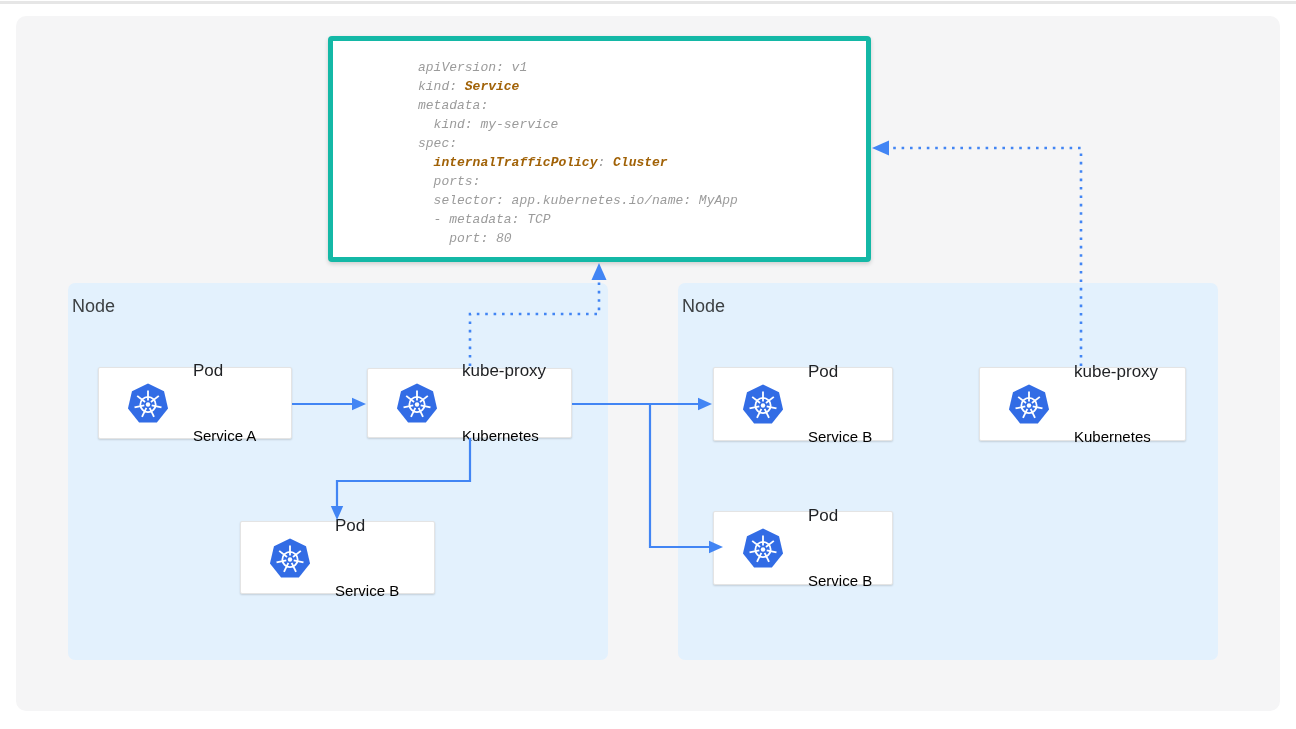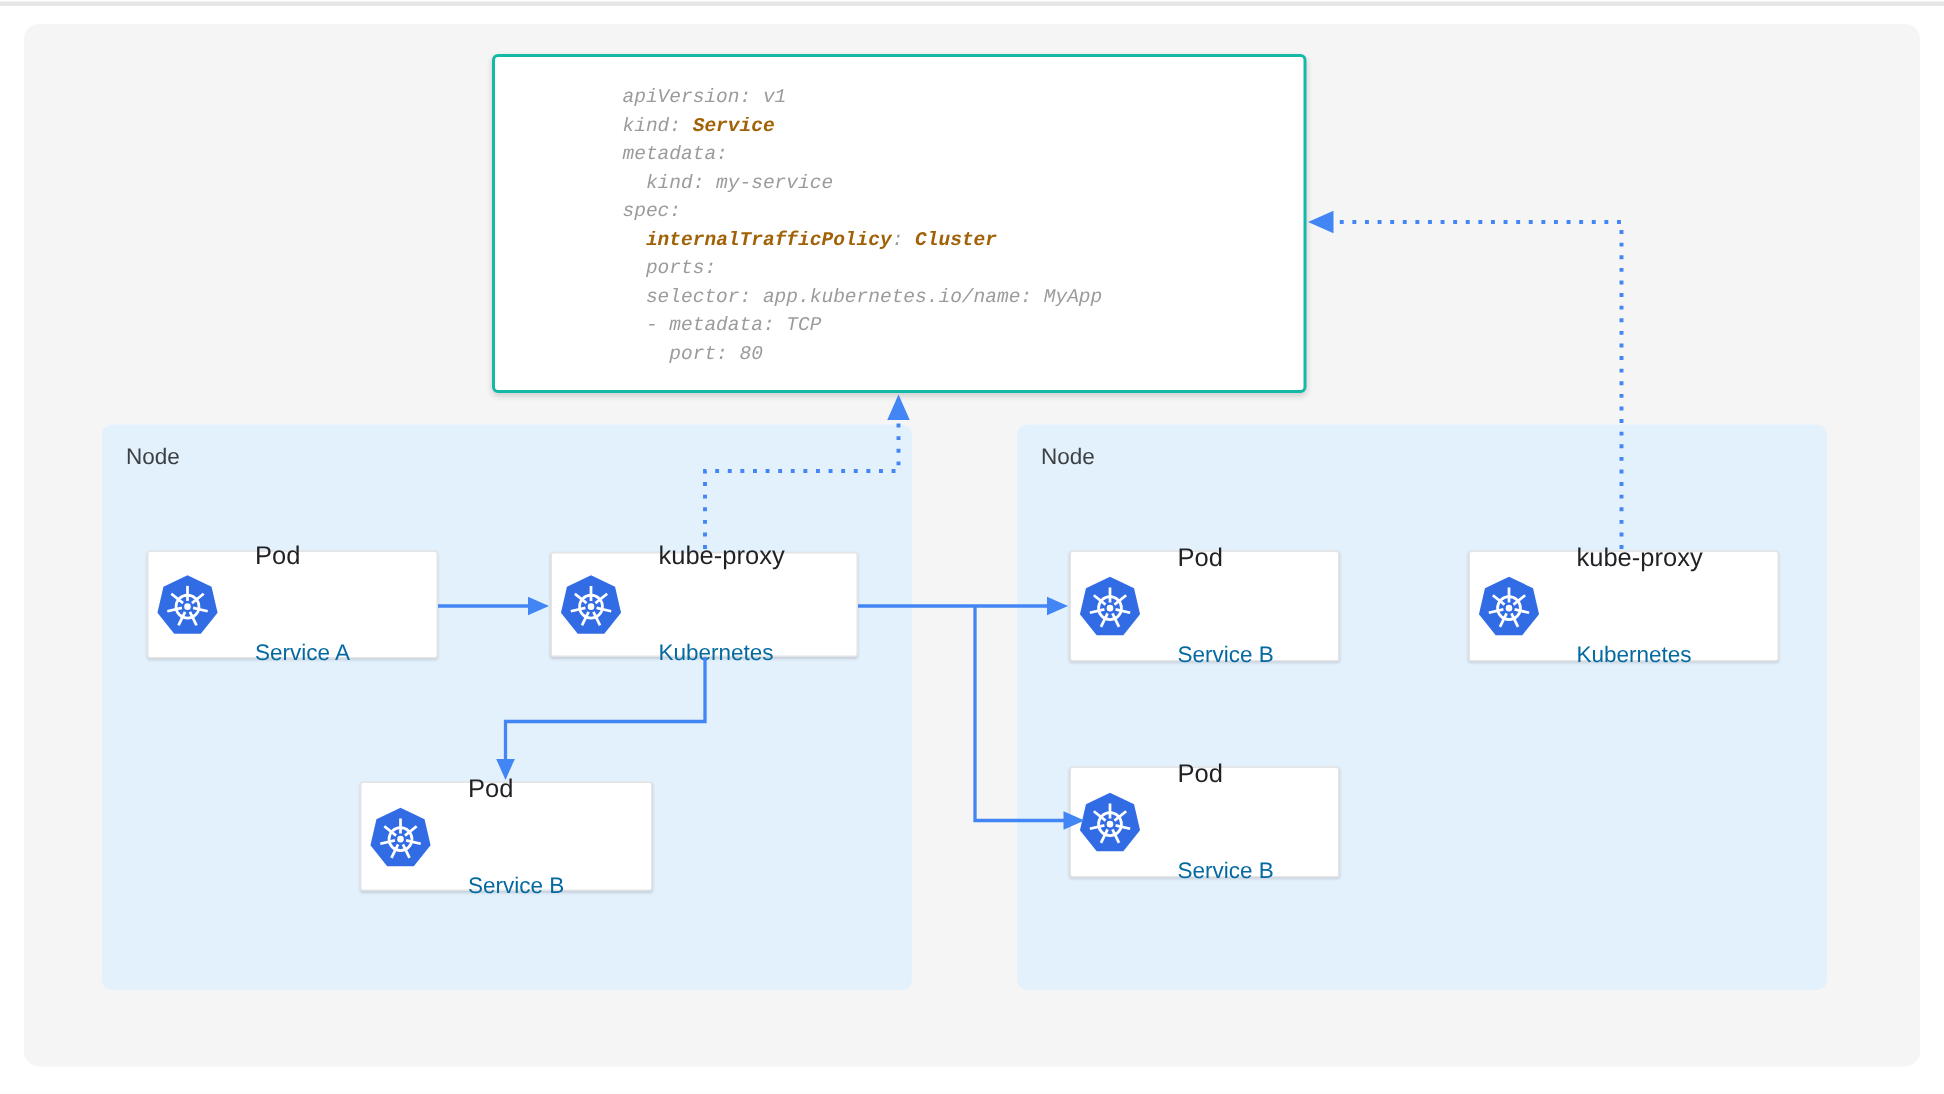--- a/index.html
+++ b/index.html
@@ -4,53 +4,53 @@
 <style>
   * { margin:0; padding:0; box-sizing:border-box; }
   html,body { width:1296px; height:729px; background:#ffffff; font-family:"Liberation Sans", sans-serif; }
   .page { position:relative; width:1296px; height:729px; background:#ffffff; overflow:hidden; }
   .top-rule { position:absolute; left:0; top:1px; width:1296px; height:3px; background:#e6e6e6; }
   .canvas { position:absolute; left:16px; top:16px; width:1264px; height:695px; background:#f5f5f6; border-radius:10px; }
 
   
   .yaml-card {
     position:absolute; left:312px; top:20px; width:543px; height:226px;
-    background:#ffffff; border:2px solid #14b8a6; border-radius:4px;
+    background:#ffffff; border:5px solid #14b8a6; border-radius:4px;
     box-shadow:0 2px 4px rgba(0,0,0,0.16);
     padding:17px 0 0 85px;
   }
   .code-line {
     font-family:"Liberation Mono","DejaVu Sans Mono",monospace;
     font-style:italic; font-size:13px; line-height:19px;
     color:#9b9b9b; white-space:pre;
   }
   .code-line b { font-weight:bold; color:#a16207; }
 
   
   .node { position:absolute; width:540px; height:377px; background:#e3f1fd; border-radius:7px; }
   .node-left  { left:52px;  top:267px; }
   .node-right { left:662px; top:267px; }
-  .node-label { position:absolute; left:16px; top:13px; font-size:15px; color:#3c4043; }
+  .node-label { position:absolute; left:4px; top:13px; font-size:18px; color:#3c4043; }
 
   
   .card {
     position:absolute; background:#ffffff; border:1px solid #e4e4e4; border-radius:2px;
     box-shadow:0 1px 2px rgba(0,0,0,0.14);
-    display:flex; align-items:center; padding-left:5px; gap:24px;
+    display:flex; align-items:center; padding-left:28px; gap:24px;
   }
   .card-pod-a        { left:82px;  top:351px; width:194px; height:72px; }
   .card-kp-left      { left:351px; top:352px; width:205px; height:70px; }
   .card-pod-b-left   { left:224px; top:505px; width:195px; height:73px; }
   .card-pod-b-r1     { left:697px; top:351px; width:180px; height:74px; }
   .card-pod-b-r2     { left:697px; top:495px; width:180px; height:74px; }
   .card-kp-right     { left:963px; top:351px; width:207px; height:74px; }
   .k8s-icon { width:42px; height:42px; flex:0 0 42px; }
   .card-text { display:flex; flex-direction:column; gap:4px; }
   .card-title { font-size:17px; color:#1f2124; line-height:18px; }
-  .card-subtitle { font-size:15px; color:#0369a1; line-height:16px;margin-top:44px; }
+  .card-subtitle { font-size:15px; color:#000000; line-height:16px;margin-top:44px; }
 
   
   .overlay { position:absolute; left:0; top:0; width:1296px; height:729px; pointer-events:none; }
 </style>
 </head>
 <body>
 
 <div class="page">
   <div class="top-rule"></div>
   <div class="canvas">

